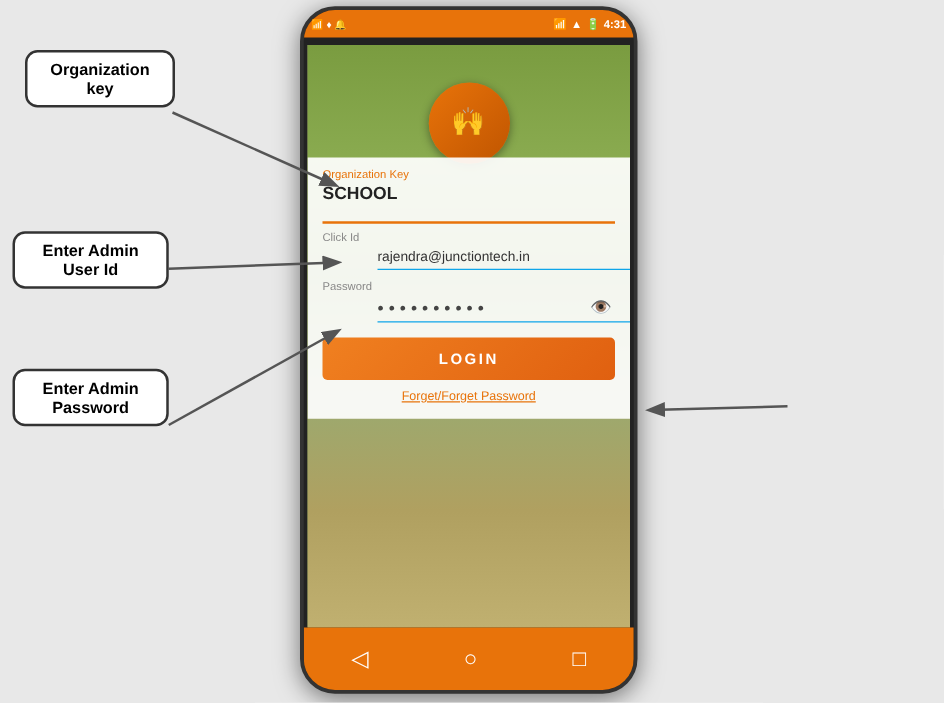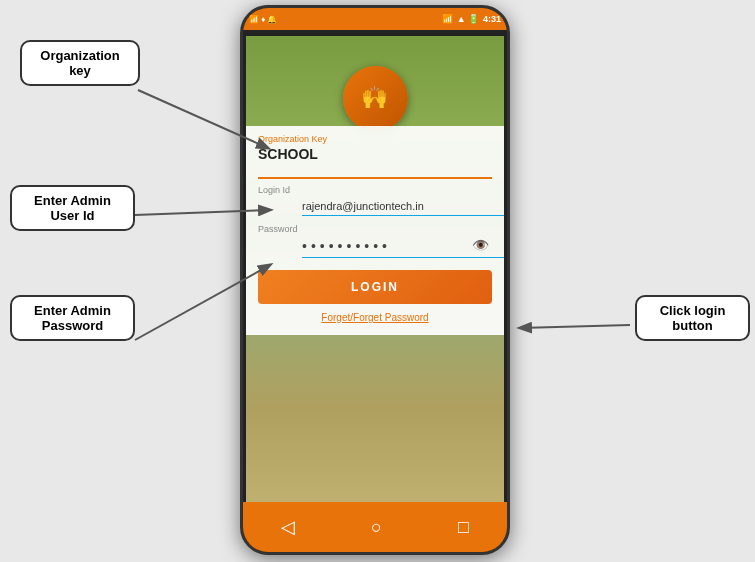--- a/index.html
+++ b/index.html
@@ -290,24 +290,20 @@
   </div>
 
   <div class="annotation annotation-admin-id">
     <span>Enter Admin<br>User Id</span>
   </div>
 
   <div class="annotation annotation-admin-pwd">
     <span>Enter Admin<br>Password</span>
   </div>
 
-  <div class="annotation annotation-login">
-    <span>Click login
-button</span>
-  </div>
 
   <svg class="arrows-svg">
     <defs>
       <marker id="arrowhead" markerWidth="8" markerHeight="6" refX="6" refY="3" orient="auto">
         <polygon points="0 0, 8 3, 0 6" fill="#555"></polygon>
       </marker>
     </defs>
 
     <line x1="138" y1="90" x2="268" y2="148" stroke="#555" stroke-width="2" marker-end="url(#arrowhead)"></line>
 
@@ -338,21 +334,21 @@
       <div class="logo-area">
         <div class="logo-circle">
           <span class="logo-silhouette">🙌</span>
         </div>
       </div>
 
       <div class="login-form">
         <div class="org-key-label">Organization Key</div>
         <div class="org-key-value">SCHOOL</div>
 
-        <div class="field-label">Login Id</div>
+        <div class="field-label">Click Id</div>
         <input class="field-input" type="text" value="rajendra@junctiontech.in" style="">
 
         <div class="field-label">Password</div>
         <div class="password-row">
           <input class="field-input" type="password" value="1234567890" style="">
           <span class="eye-icon">👁️</span>
         </div>
 
         <button class="login-btn">LOGIN</button>
         <div class="forget-link">Forget/Forget Password</div>

